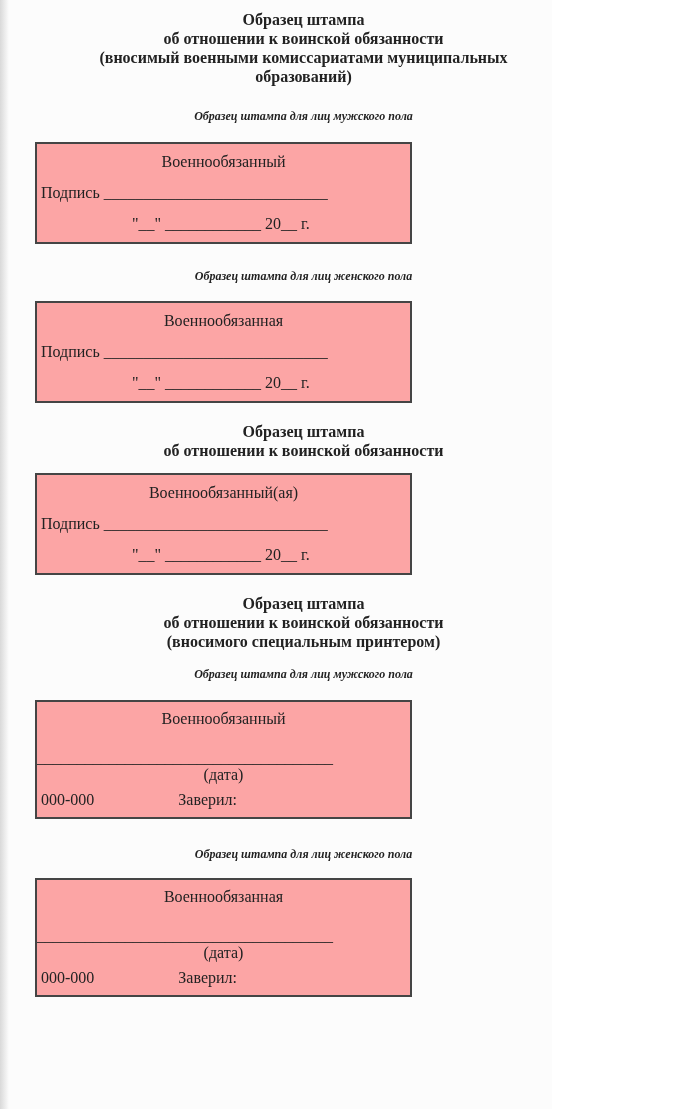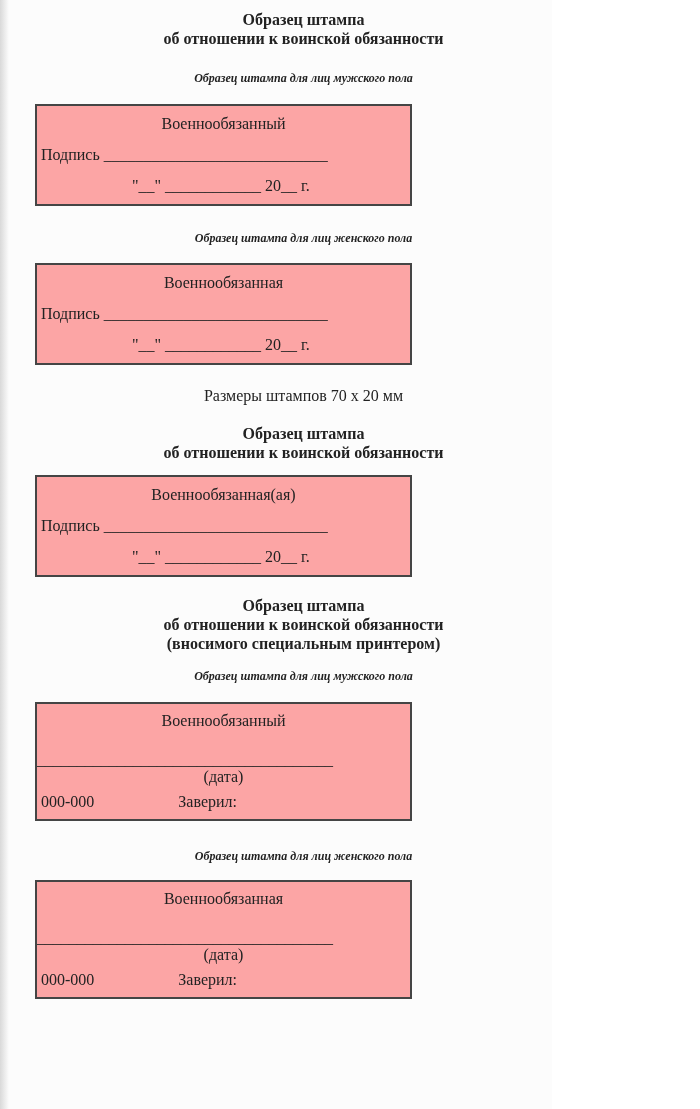--- a/index.html
+++ b/index.html
@@ -81,47 +81,47 @@
   .mt-box5      { margin-top: 14px; }
 </style>
 </head>
 <body>
 
 <div class="page">
 
   <div class="center-col doc-title mt-title1">
     <span class="tline">Образец штампа</span>
     <span class="tline">об отношении к воинской обязанности</span>
+    <span class="tline">(вносимый военными комиссариатами муниципальных образований)</span>
   </div>
 
   <div class="center-col subtitle mt-sub1">Образец штампа для лиц мужского пола</div>
 
   <div class="stamp-box sign mt-box1">
     <div class="row-header">Военнообязанный</div>
     <div class="row-sign"><span>Подпись</span> <span>____________________________</span></div>
     <div class="row-date">"__" ____________ 20__ г.</div>
   </div>
 
   <div class="center-col subtitle mt-sub2">Образец штампа для лиц женского пола</div>
 
   <div class="stamp-box sign mt-box2">
     <div class="row-header">Военнообязанная</div>
     <div class="row-sign"><span>Подпись</span> <span>____________________________</span></div>
     <div class="row-date">"__" ____________ 20__ г.</div>
   </div>
 
-  <div class="center-col size-note mt-note1">Размеры штампов 70 х 20 мм</div>
 
   <div class="center-col doc-title mt-title2">
     <span class="tline">Образец штампа</span>
     <span class="tline">об отношении к воинской обязанности</span>
   </div>
 
   <div class="stamp-box sign mt-box3">
-    <div class="row-header">Военнообязанная(ая)</div>
+    <div class="row-header">Военнообязанный(ая)</div>
     <div class="row-sign"><span>Подпись</span> <span>____________________________</span></div>
     <div class="row-date">"__" ____________ 20__ г.</div>
   </div>
 
 
   <div class="center-col doc-title mt-title3">
     <span class="tline">Образец штампа</span>
     <span class="tline">об отношении к воинской обязанности</span>
     <span class="tline">(вносимого специальным принтером)</span>
   </div>

